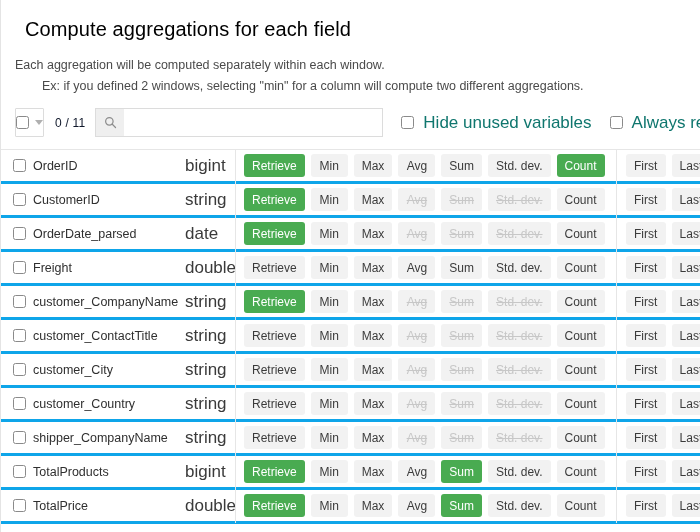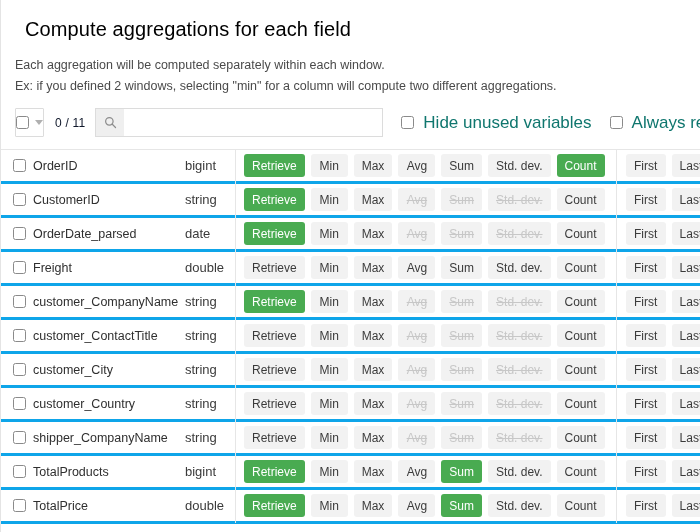--- a/index.html
+++ b/index.html
@@ -36,21 +36,21 @@
     letter-spacing: 0.1px;
     margin: 0 0 14px 10px;
     line-height: 26px;
   }
   .subtitle {
     font-size: 12.5px;
     color: #4a4a4a;
     line-height: 19px;
     margin: 0 0 0 0;
   }
-  .subtitle.second { margin-top: 2px; }
+  .subtitle.second { margin-top: 2px; margin-left: 27px; }
 
   
   .toolbar {
     display: flex;
     align-items: center;
     margin-top: 12px;
     height: 29px;
     padding-left: 0px;
   }
   .select-all-box {
@@ -157,21 +157,21 @@
     flex: 0 0 auto;
     width: 152px;
     font-size: 12.5px;
     color: #2f2f2f;
     white-space: nowrap;
     overflow: hidden;
   }
   .cell-type {
     flex: 0 0 auto;
     width: 50px;
-    font-size: 13px;
+    font-size: 17px;
     color: #3a3a3a;
     white-space: nowrap;
   }
   .cell-actions {
     flex: 1 1 auto;
     display: flex;
     align-items: center;
     border-left: 1px solid #e6e6e6;
     height: 34px;
     box-sizing: border-box;

